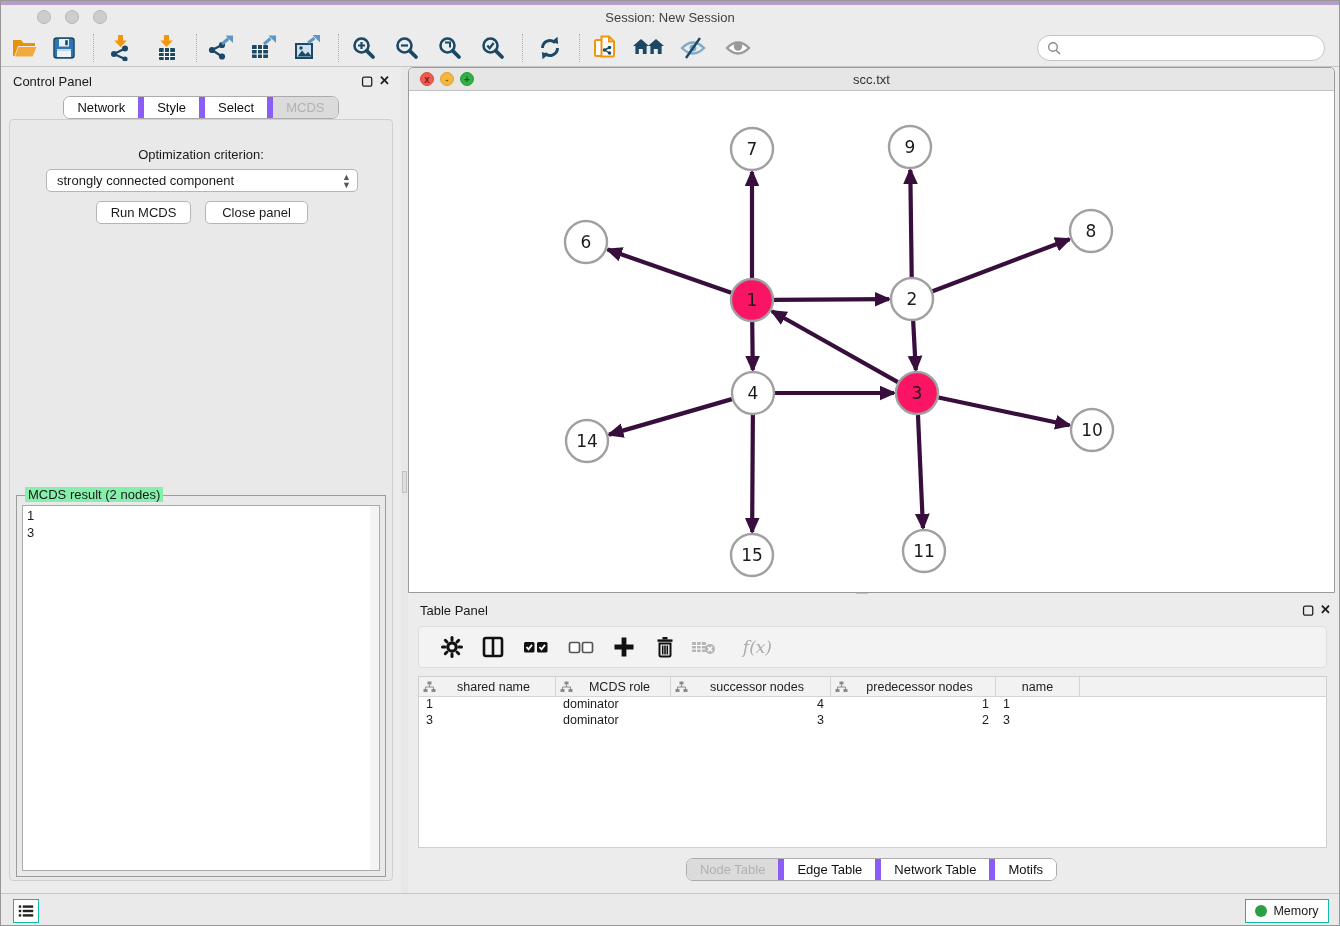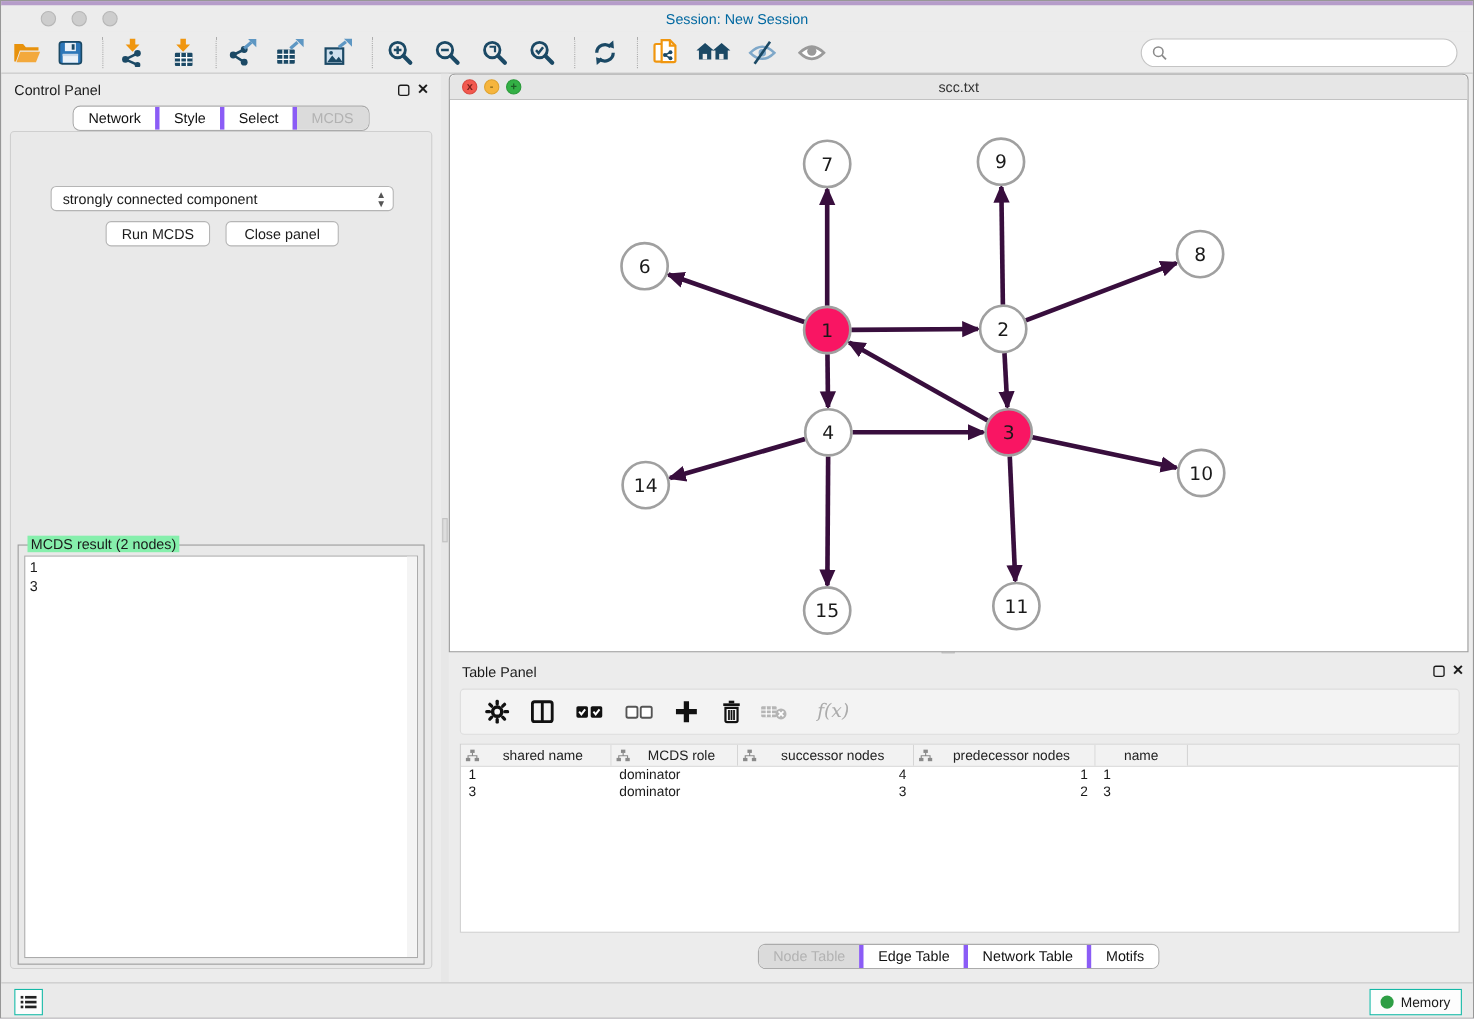--- a/index.html
+++ b/index.html
@@ -8,36 +8,36 @@
   #app {
     position:relative; width:1340px; height:926px; background:#ECECEC;
     border:1px solid #979797; overflow:hidden; font-size:13px; color:#1a1a1a;
   }
   
   .desktop-strip { position:absolute; left:0; top:0; width:100%; height:4px; background:#B59CC9; }
   .titlebar { position:absolute; left:0; top:4px; width:100%; height:24px; background:#ECECEC; }
   .tl-dot { position:absolute; top:5px; width:14px; height:14px; border-radius:50%;
             background:#CDCDCD; border:1px solid #B7B7B7; }
   .win-title { position:absolute; left:0; top:5px; width:100%; text-align:center;
-               color:#0369a1; font-size:13px; }
+               color:#404040; font-size:13px; }
   
   .toolbar { position:absolute; left:0; top:28px; width:100%; height:38px;
              background:#ECECEC; border-bottom:1px solid #C6C6C6; }
   .tb-btn { position:absolute; top:4px; width:34px; height:30px; display:flex;
             align-items:center; justify-content:center; cursor:default; }
   .tb-sep { position:absolute; top:5px; width:0; height:28px; border-left:1px dotted #ADADAD; }
   .searchbox { position:absolute; right:14px; top:6px; width:288px; height:26px;
                background:#fff; border:1px solid #C4C4C4; border-radius:13px;
                display:flex; align-items:center; padding-left:9px; }
   
   .panel-head-ico { font-weight:bold; color:#1a1a1a; font-size:13px; cursor:default; }
   .seg-tabs { display:inline-flex; border:1px solid #ABABAB; border-radius:7px;
               overflow:hidden; background:#fff; height:23px; align-items:stretch; }
   .seg { padding:3px 13px; font-size:13px; color:#111; background:#fff;
-         border-left:4px solid #8b5cf6; white-space:nowrap; }
+         border-left:6px solid #8b5cf6; white-space:nowrap; }
   .seg:first-child { border-left:none; }
   .seg.active { background:#DBDBDB; color:#B2B2B2; }
   
   #control-panel { position:absolute; left:0; top:66px; width:400px; height:815px; }
   .cp-header { position:absolute; left:0; top:0; width:100%; height:28px; }
   .cp-title { position:absolute; left:12px; top:7px; font-size:13px; }
   .cp-body { position:absolute; left:8px; top:52px; width:384px; height:762px;
              background:#E9E9E9; border:1px solid #CFCFCF; border-radius:4px; }
   .cp-tabs { position:absolute; left:0; top:29px; width:100%; text-align:center; z-index:2; }
   .opt-label { position:absolute; left:0; top:27px; width:100%; text-align:center; font-size:13px; }
@@ -258,20 +258,21 @@
     </div>
   </div>
 
   <div id="control-panel">
     <div class="cp-header">
       <span class="cp-title">Control Panel</span>
       <span class="panel-head-ico" style="position:absolute;left:360px;top:6px">▢</span>
       <span class="panel-head-ico" style="position:absolute;left:378px;top:6px">✕</span>
     </div>
     <div class="cp-body">
+      <div class="opt-label">Optimization criterion:</div>
       <div class="criterion">
         <span>strongly connected component</span>
         <span class="spin">
             <span>▲</span>
             <span>▼</span>
           </span>
       </div>
       <div class="cp-btn" style="left:86px;width:95px">Run MCDS</div>
       <div class="cp-btn" style="left:195px;width:103px">Close panel</div>
       <div class="mcds-fieldset">

